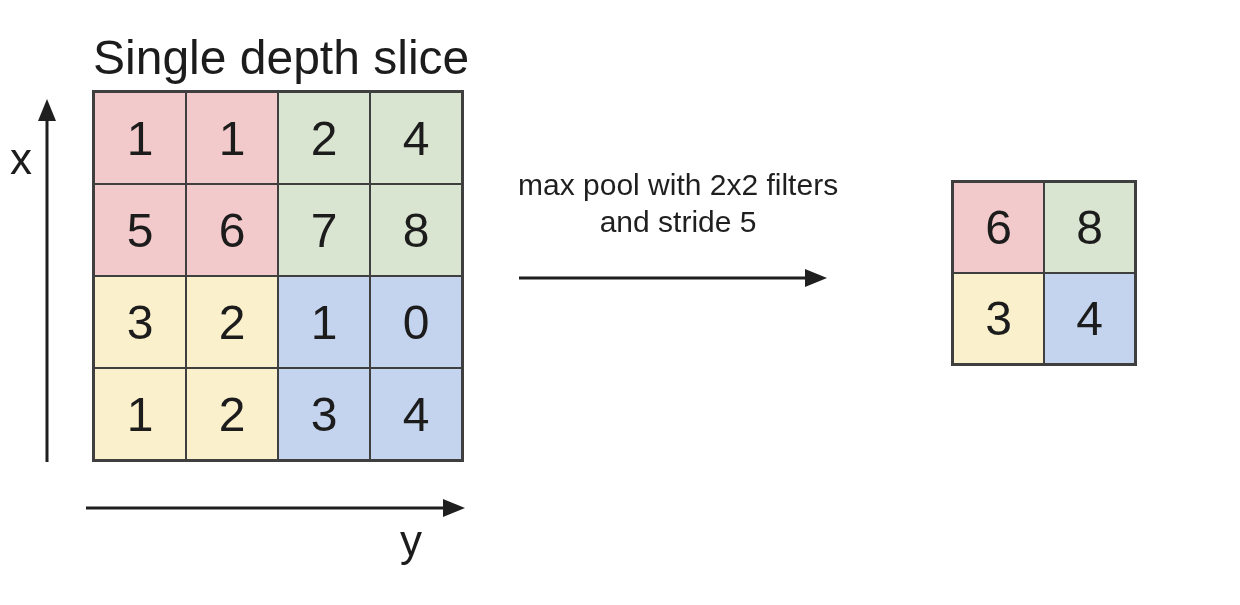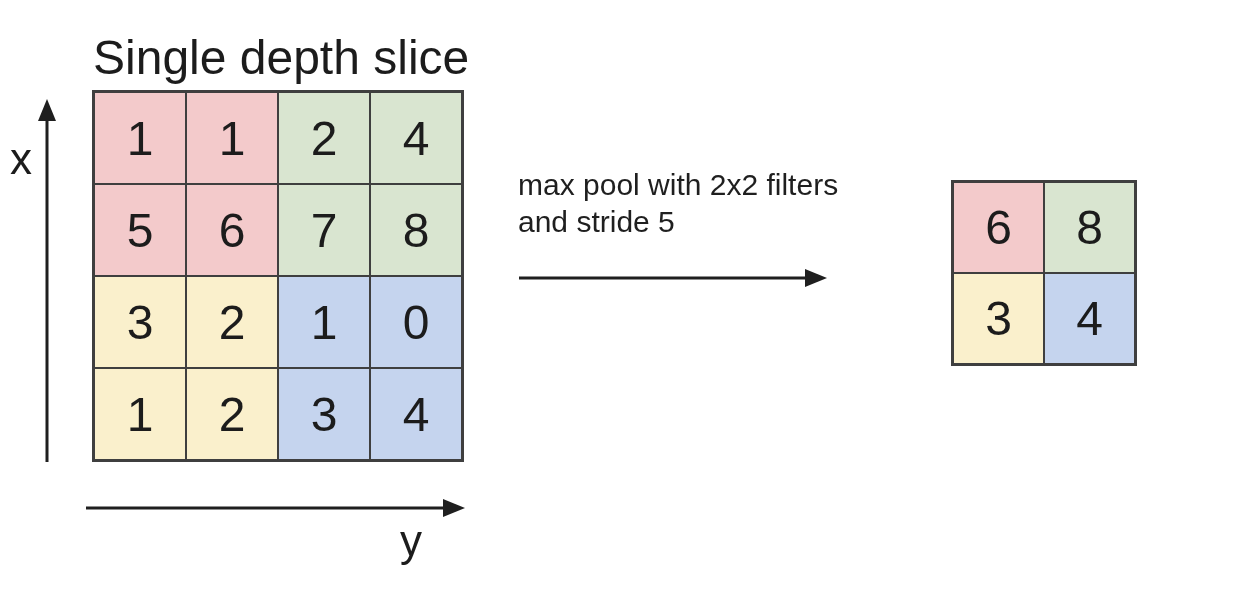--- a/index.html
+++ b/index.html
@@ -67,20 +67,21 @@
     border: 1px solid #3f3f3f;
   }
   .annotation {
     position: absolute;
     left: 518px;
     top: 166px;
     font-size: 30px;
     line-height: 37px;
     color: #1f1f1f;
     white-space: nowrap;
+    text-align: center;
   }
 </style>
 </head>
 <body>
 
 <div class="canvas">
 
   <div class="title">Single depth slice</div>
 
   <div class="axis-label x-label">x</div>

